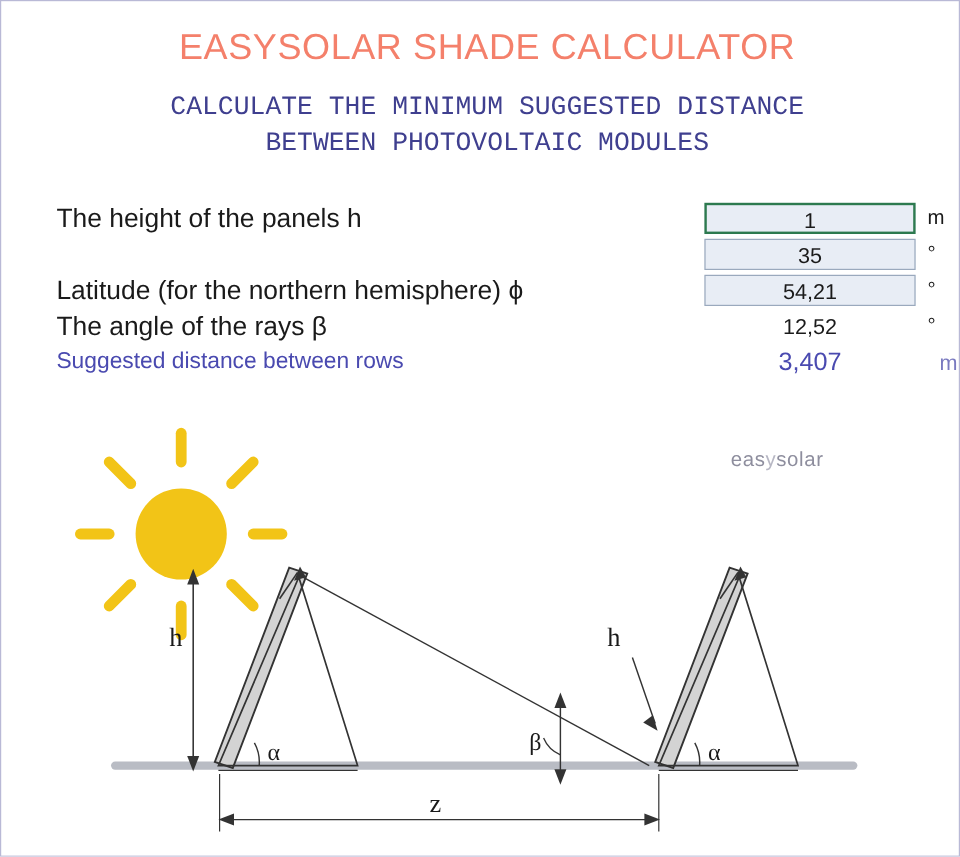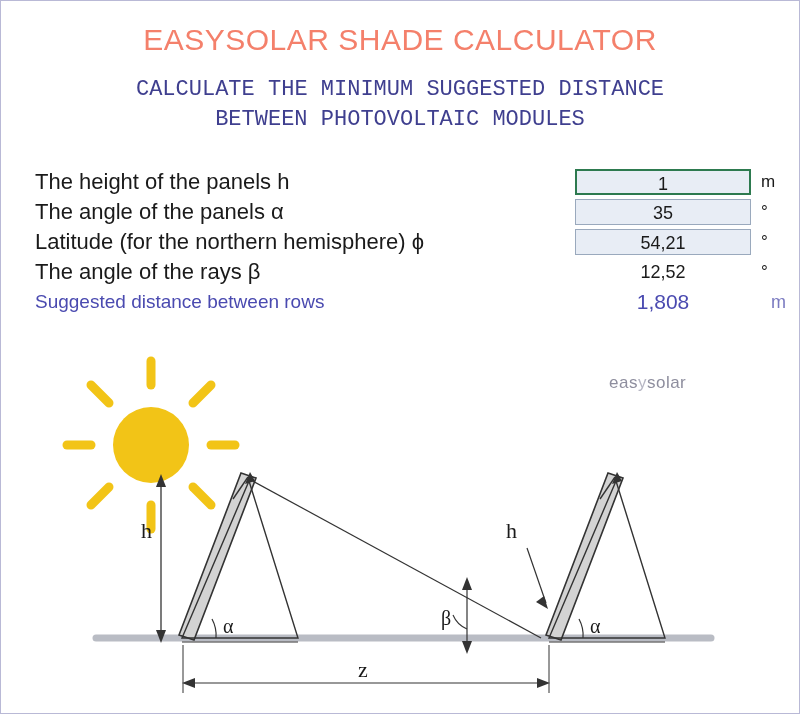--- a/index.html
+++ b/index.html
@@ -13,20 +13,21 @@
     font-family: "Liberation Sans", sans-serif;
     overflow: hidden;
   }
   .page {
     position: relative;
     width: 800px;
     height: 714px;
     box-sizing: border-box;
     border: 1px solid #b9b9d6;
     background: #ffffff;
+    padding-left: 12px;
   }
   .title {
     text-align: center;
     color: #f4806b;
     font-size: 30px;
     letter-spacing: 0.5px;
     margin-top: 22px;
     font-weight: normal;
   }
   .subtitle {
@@ -130,40 +131,39 @@
 
   <div class="rows">
 
     <div class="row">
       <span class="label">The height of the panels h</span>
       <span class="valuebox focused">1</span>
       <span class="unit">m</span>
     </div>
 
     <div class="row">
-      <span class="label">The angle of the panels α</span>
       <span class="valuebox">35</span>
       <span class="unit">°</span>
     </div>
 
     <div class="row">
       <span class="label">Latitude (for the northern hemisphere) ϕ</span>
       <span class="valuebox">54,21</span>
       <span class="unit">°</span>
     </div>
 
     <div class="row">
       <span class="label">The angle of the rays β</span>
       <span class="valuebox plain">12,52</span>
       <span class="unit">°</span>
     </div>
 
     <div class="row result">
       <span class="label">Suggested distance between rows</span>
-      <span class="valuebox result">1,808</span>
+      <span class="valuebox result">3,407</span>
       <span class="unit result">m</span>
     </div>
 
   </div>
 
   <div class="brand"><span>eas</span><span class="y">y</span><span>solar</span></div>
 
   <svg class="diagram" viewBox="0 0 800 360">
 
     <g>

